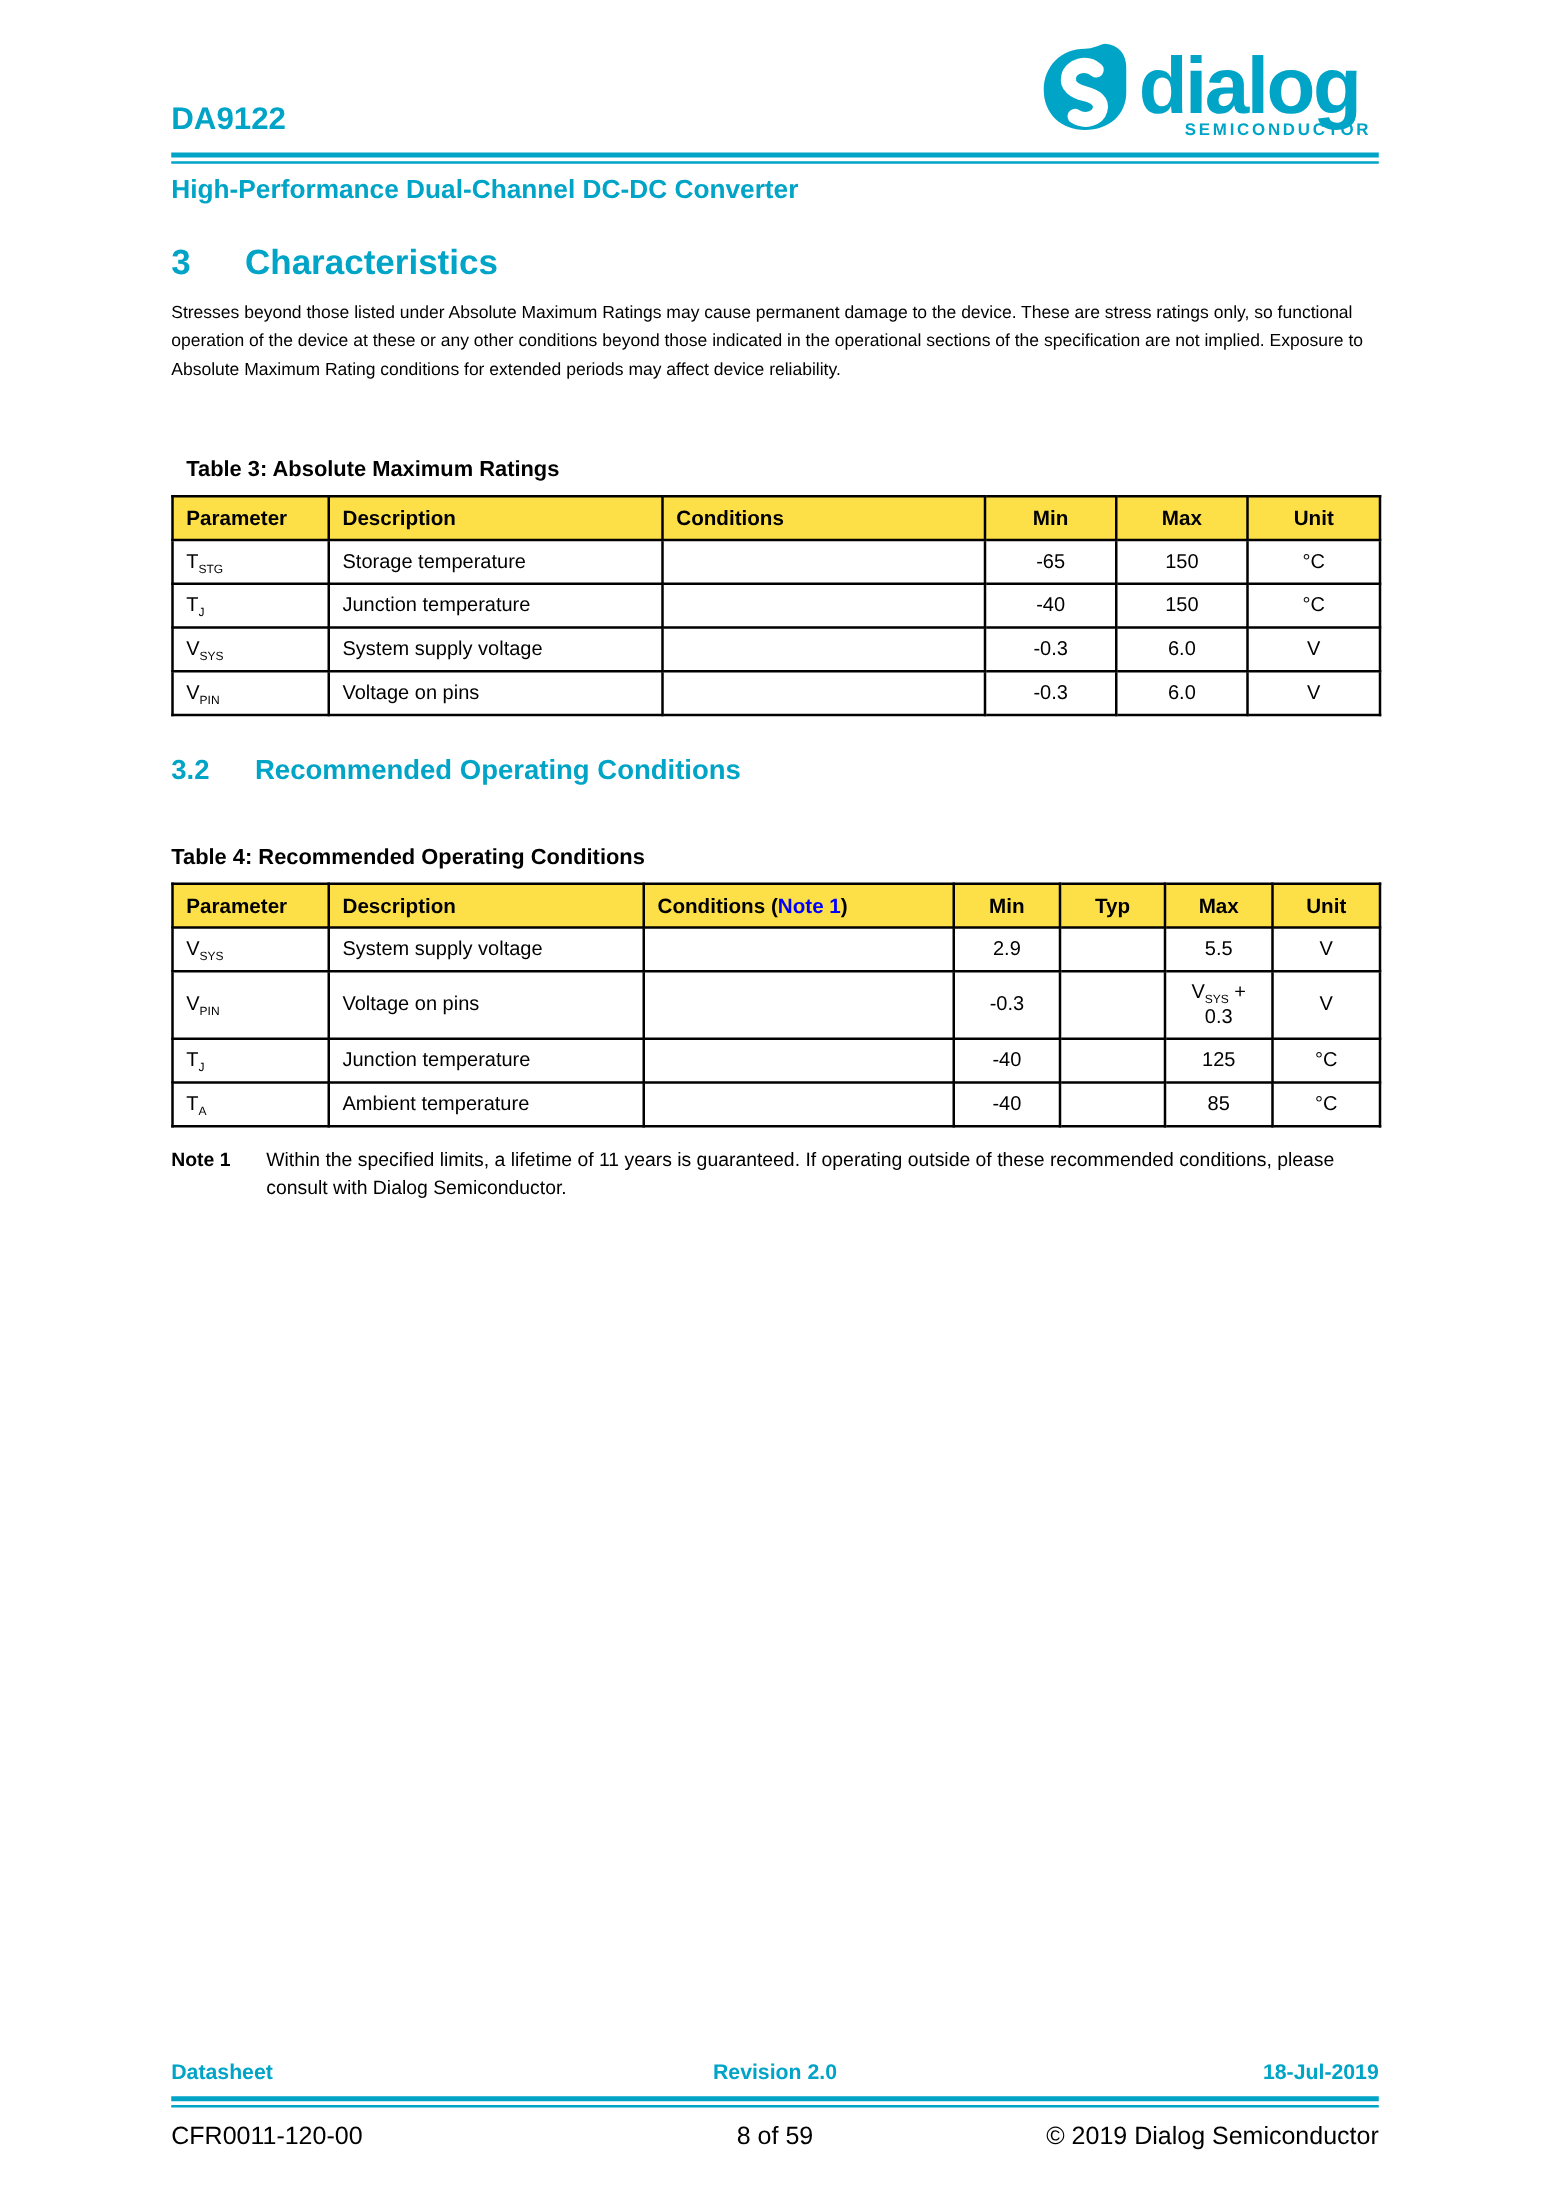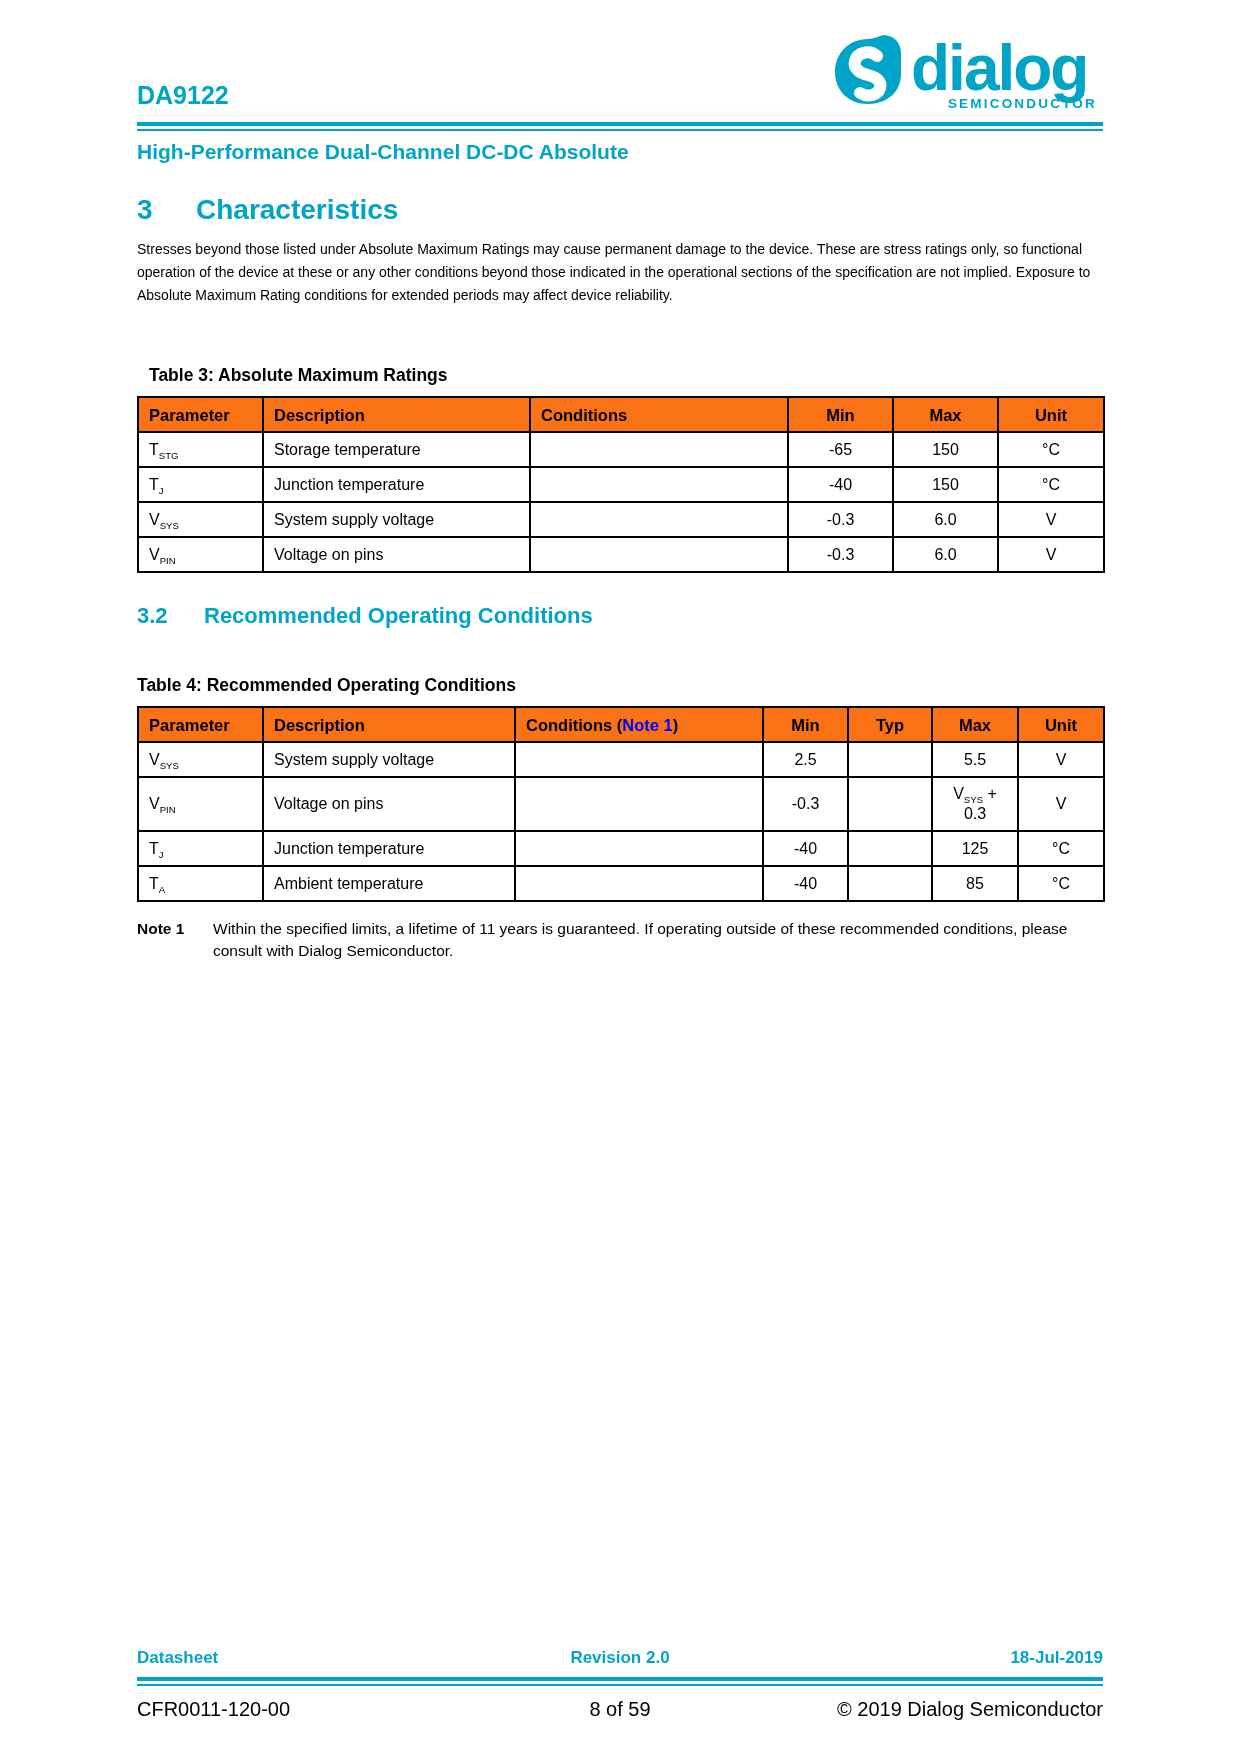--- a/index.html
+++ b/index.html
@@ -82,21 +82,21 @@
     font-size: 16px;
   }
   th, td {
     border: 2px solid #000;
     padding: 6px 10px;
     vertical-align: middle;
     line-height: 20px;
     height: 35px;
   }
   th {
-    background: #f97316;
+    background: #fde047;
     font-weight: bold;
     text-align: left;
     font-size: 16.5px;
   }
   .t3 th:nth-child(n+4), .t3 td:nth-child(n+4),
   .t4 th:nth-child(n+4), .t4 td:nth-child(n+4) { text-align: center; }
   sub { font-size: 0.6em; line-height: 0; }
   .note-link { color: var(--link, #0000FF); }
 
   
@@ -151,21 +151,21 @@
           <text x="266" y="76" font-size="13.5" font-weight="bold" fill="#00A4C7" letter-spacing="2.2" text-anchor="end">SEMICONDUCTOR</text>
         </svg>
       </div>
     </div>
 
     <div class="rule">
       <div class="thick"></div>
       <div class="thin"></div>
     </div>
 
-    <div class="subtitle">High-Performance Dual-Channel DC-DC Absolute</div>
+    <div class="subtitle">High-Performance Dual-Channel DC-DC Converter</div>
 
     <h1 class="sec">
       <span class="num">3</span>
       <span>Characteristics</span>
     </h1>
 
 
     <p class="body">Stresses beyond those listed under Absolute Maximum Ratings may cause permanent damage to the device. These are stress ratings only, so functional operation of the device at these or any other conditions beyond those indicated in the operational sections of the specification are not implied. Exposure to Absolute Maximum Rating conditions for extended periods may affect device reliability.</p>
 
     <div class="tcap first">Table 3: Absolute Maximum Ratings</div>
@@ -249,21 +249,21 @@
           <th>Typ</th>
           <th>Max</th>
           <th>Unit</th>
         </tr>
       </thead>
       <tbody>
           <tr>
             <td>V<sub>SYS</sub></td>
             <td>System supply voltage</td>
             <td></td>
-            <td>2.5</td>
+            <td>2.9</td>
             <td></td>
             <td>5.5</td>
             <td>V</td>
           </tr>
           <tr>
             <td>V<sub>PIN</sub></td>
             <td>Voltage on pins</td>
             <td></td>
             <td>-0.3</td>
             <td></td>

